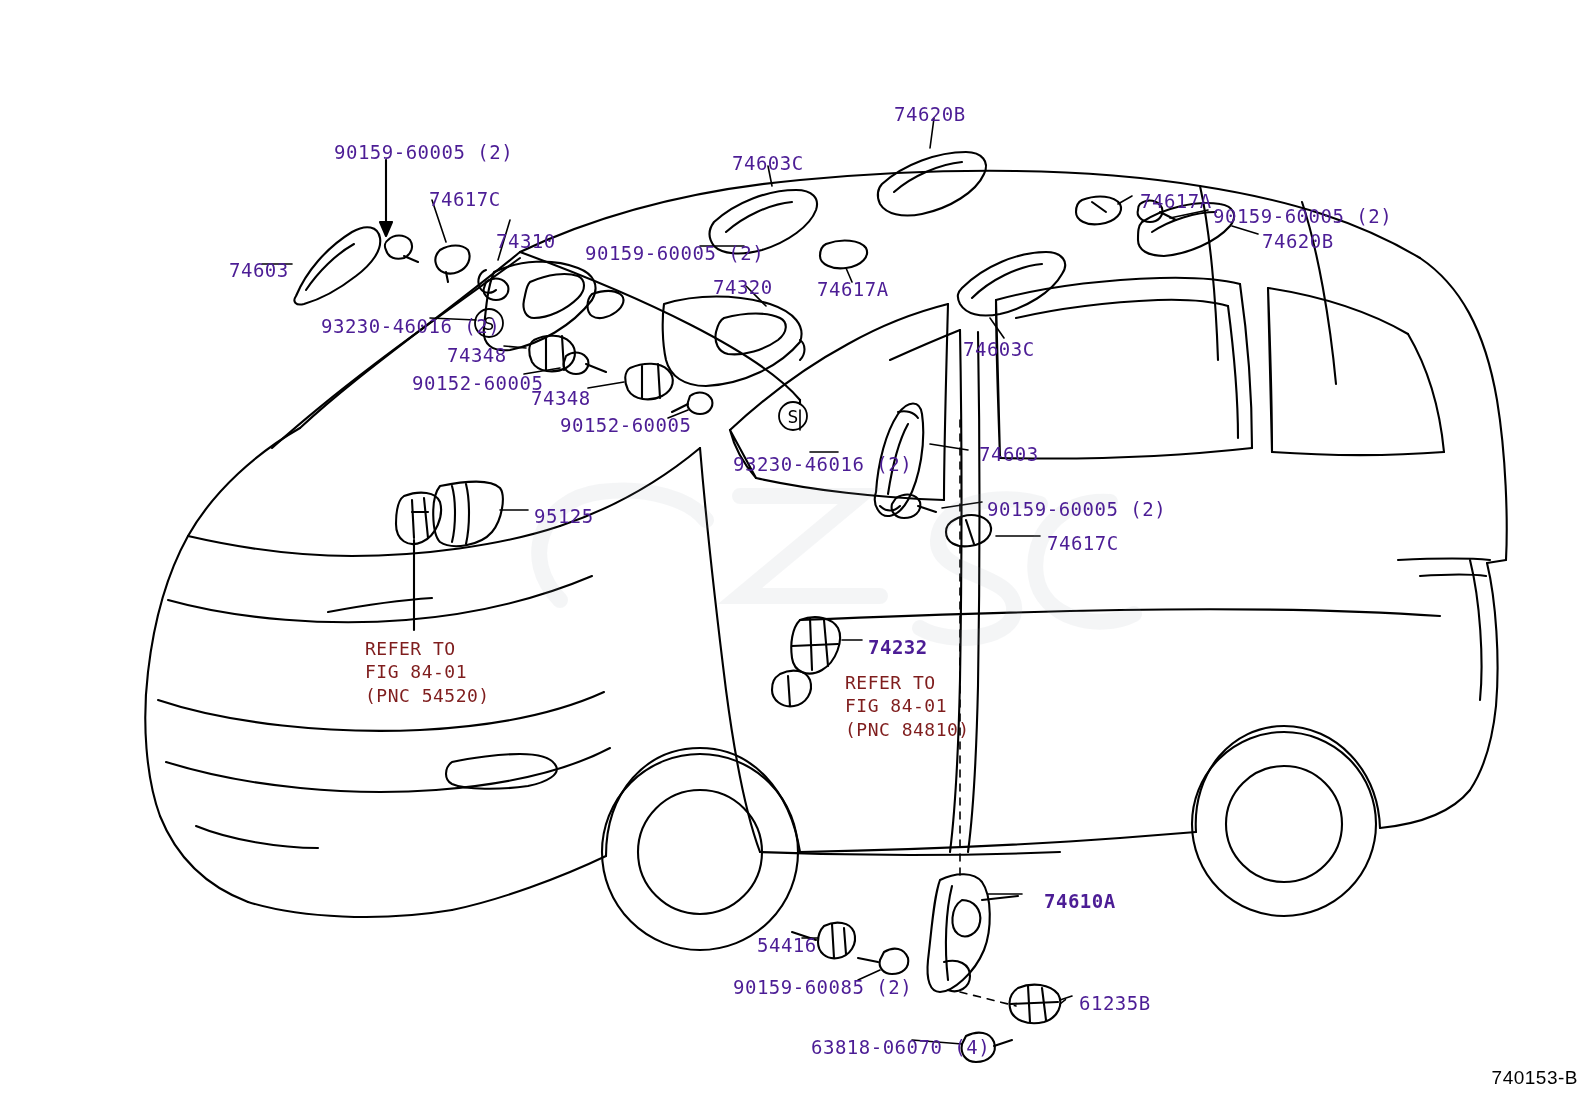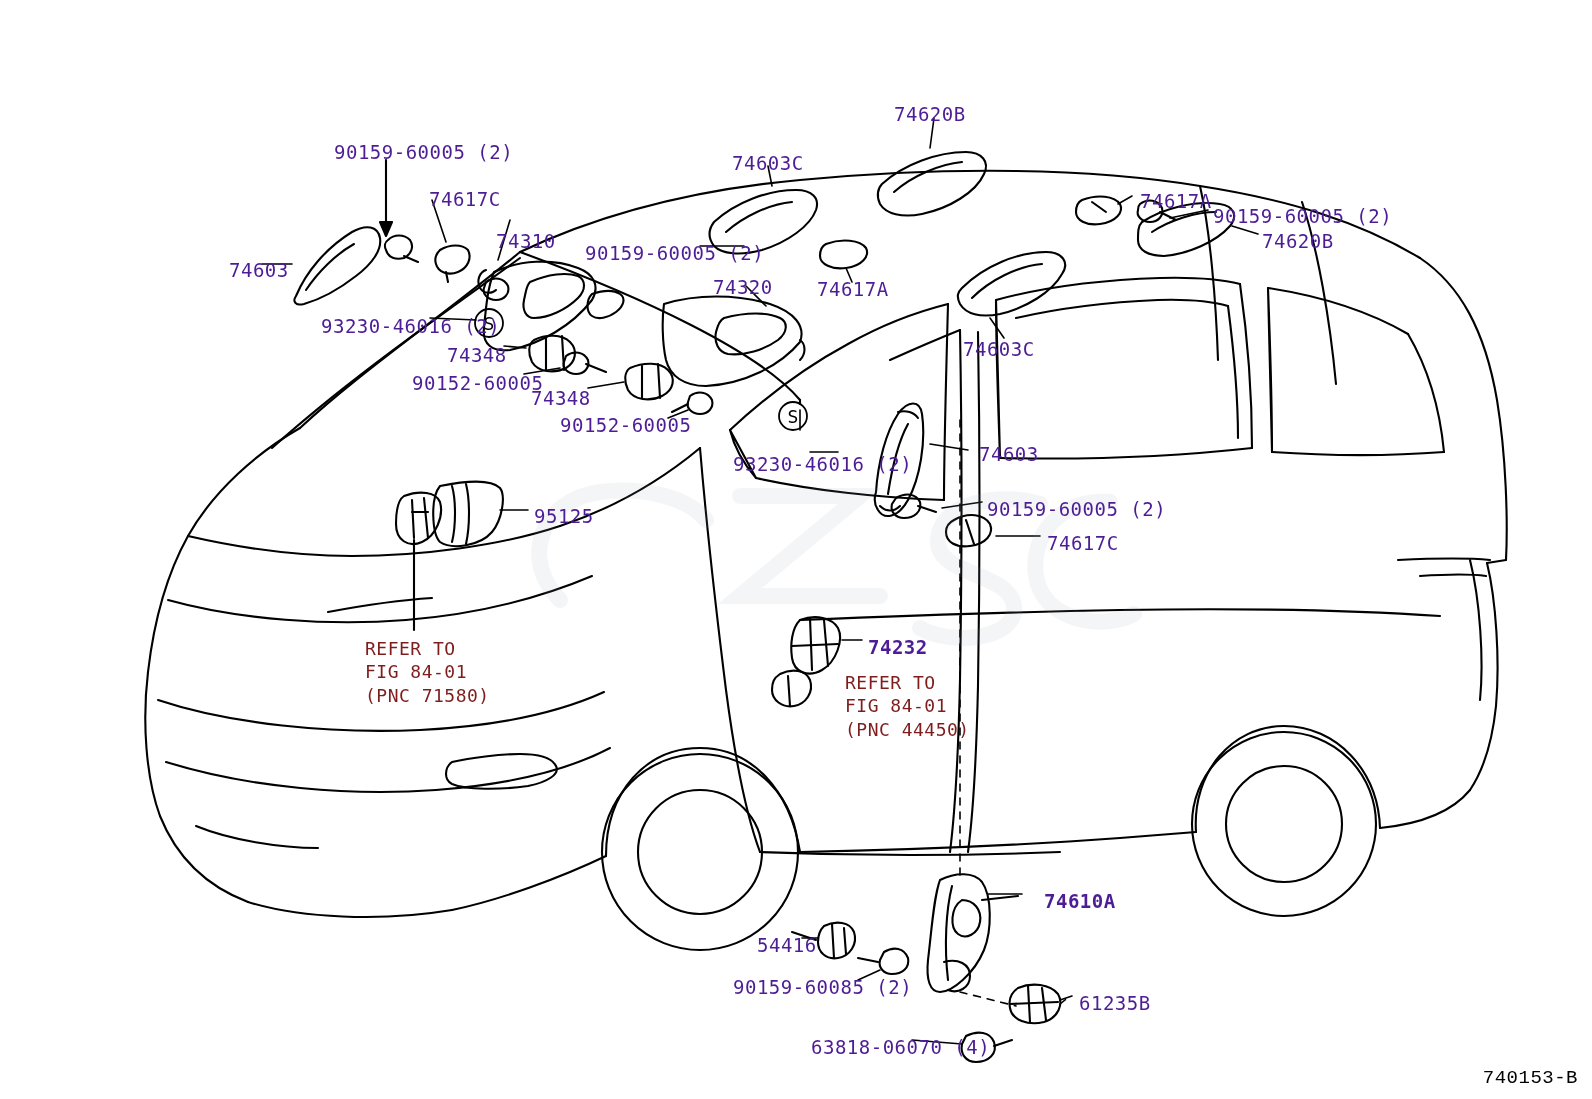--- a/index.html
+++ b/index.html
@@ -1,21 +1,21 @@
 <!DOCTYPE html>
 <html><head>
 <meta charset="utf-8">
 <style>
   html,body{margin:0;padding:0;background:#ffffff;}
   body{width:1592px;height:1099px;overflow:hidden;font-family:"DejaVu Sans Mono","Liberation Mono",monospace;}
   #sheet{position:relative;width:1592px;height:1099px;background:#fff;}
   #art{position:absolute;left:0;top:0;width:1592px;height:1099px;}
   .lbl{position:absolute;font-family:"DejaVu Sans Mono","Liberation Mono",monospace;font-size:19px;color:#4c1d95;white-space:pre;letter-spacing:0.5px;line-height:1.22;}
   .note{position:absolute;font-family:"DejaVu Sans Mono","Liberation Mono",monospace;font-size:18px;color:#7f1d1d;white-space:pre;line-height:1.3;letter-spacing:0.5px;}
-  .corner{position:absolute;right:14px;bottom:10px;font-size:19px;font-family:Liberation Mono, monospace;letter-spacing:0.5px;}
+  .corner{position:absolute;right:14px;bottom:10px;font-size:19px;font-family:Liberation Sans, sans-serif;letter-spacing:0.5px;}
   .wm{position:absolute;left:455px;top:455px;width:660px;height:190px;pointer-events:none;opacity:.10;}
 </style>
 </head>
 <body>
 
 <div id="sheet">
 
   <svg id="art" viewBox="0 0 1592 1099" xmlns="http://www.w3.org/2000/svg">
     <g fill="none" stroke="#000" stroke-width="2.1" stroke-linecap="round" stroke-linejoin="round">
 
@@ -284,18 +284,18 @@
   <div class="lbl" style="left:987px;top:498px;">90159-60005 (2)</div>
   <div class="lbl" style="left:1047px;top:532px;">74617C</div>
   <div class="lbl" style="left:534px;top:505px;">95125</div>
   <div class="lbl" style="left:868px;top:636px;font-weight:bold;">74232</div>
   <div class="lbl" style="left:1044px;top:890px;font-weight:bold;">74610A</div>
   <div class="lbl" style="left:757px;top:934px;">54416</div>
   <div class="lbl" style="left:733px;top:976px;text-align:center;">90159-60085 (2)</div>
   <div class="lbl" style="left:1079px;top:992px;">61235B</div>
   <div class="lbl" style="left:811px;top:1036px;">63818-06070 (4)</div>
 
-  <div class="note" style="left:365px;top:637px;"><span>REFER TO</span><br><span>FIG 84-01</span><br><span>(PNC 71580)</span></div>
-
-  <div class="note" style="left:845px;top:671px;"><span>REFER TO</span><br><span>FIG 84-01</span><br><span>(PNC 44450)</span></div>
+  <div class="note" style="left:365px;top:637px;"><span>REFER TO</span><br><span>FIG 84-01</span><br><span>(PNC 54520)</span></div>
+
+  <div class="note" style="left:845px;top:671px;"><span>REFER TO</span><br><span>FIG 84-01</span><br><span>(PNC 84810)</span></div>
 
   <div class="corner">740153-B</div>
 </div>
 
 </body></html>

